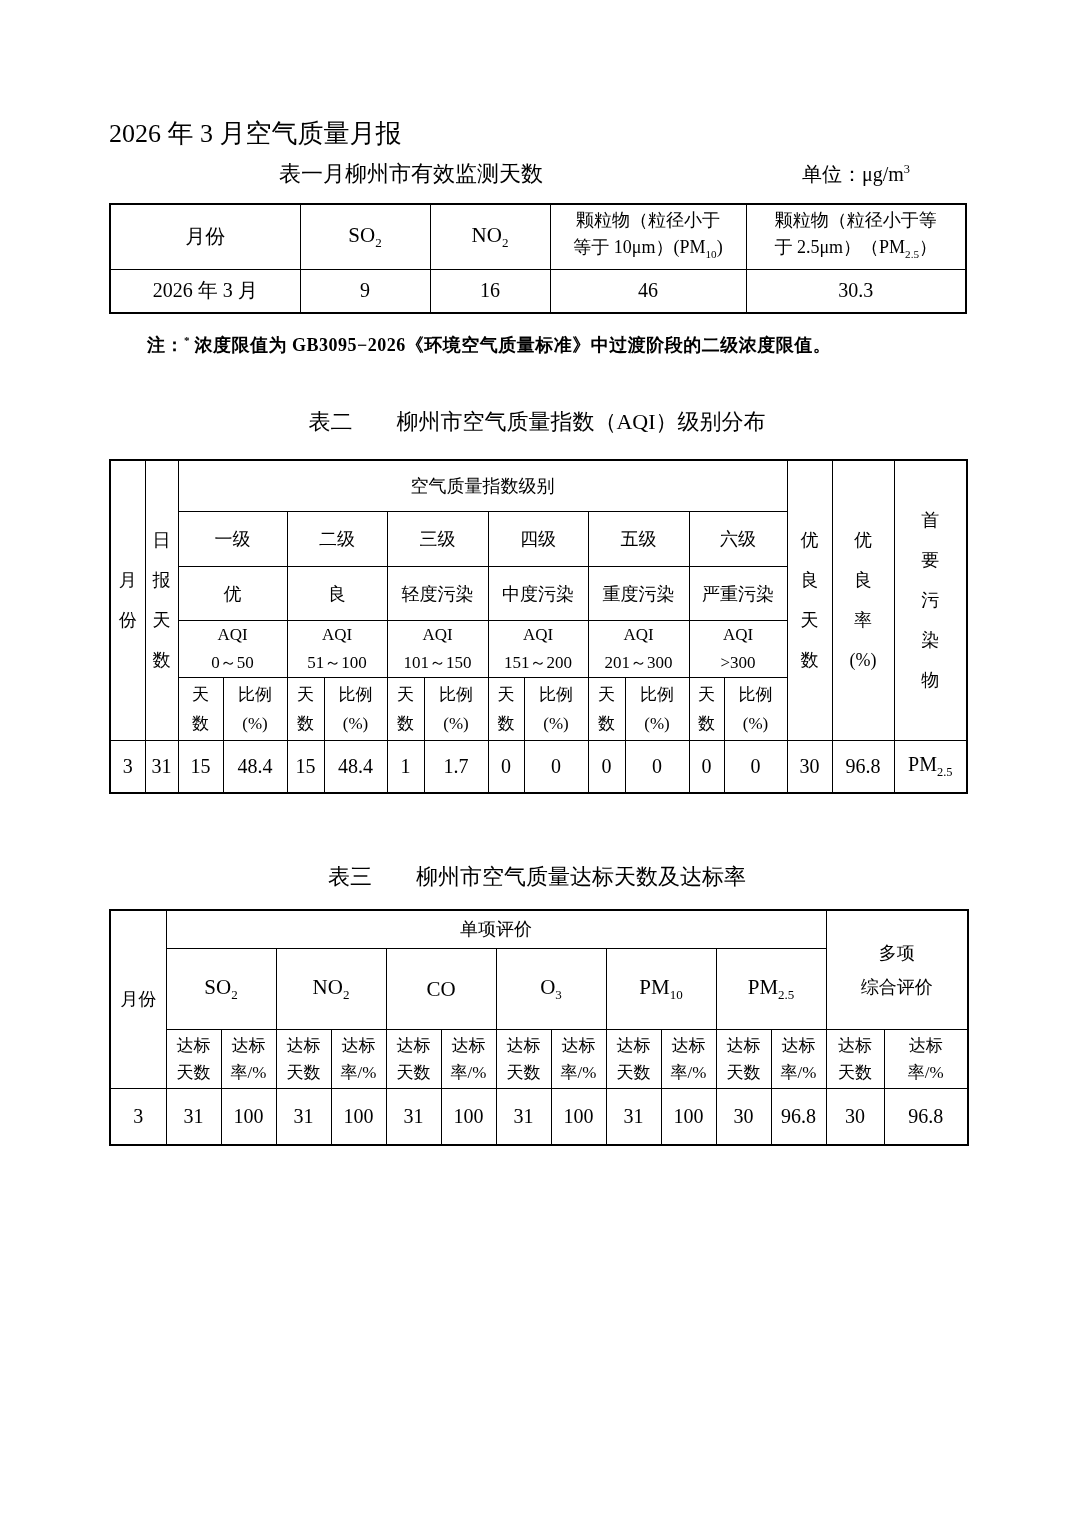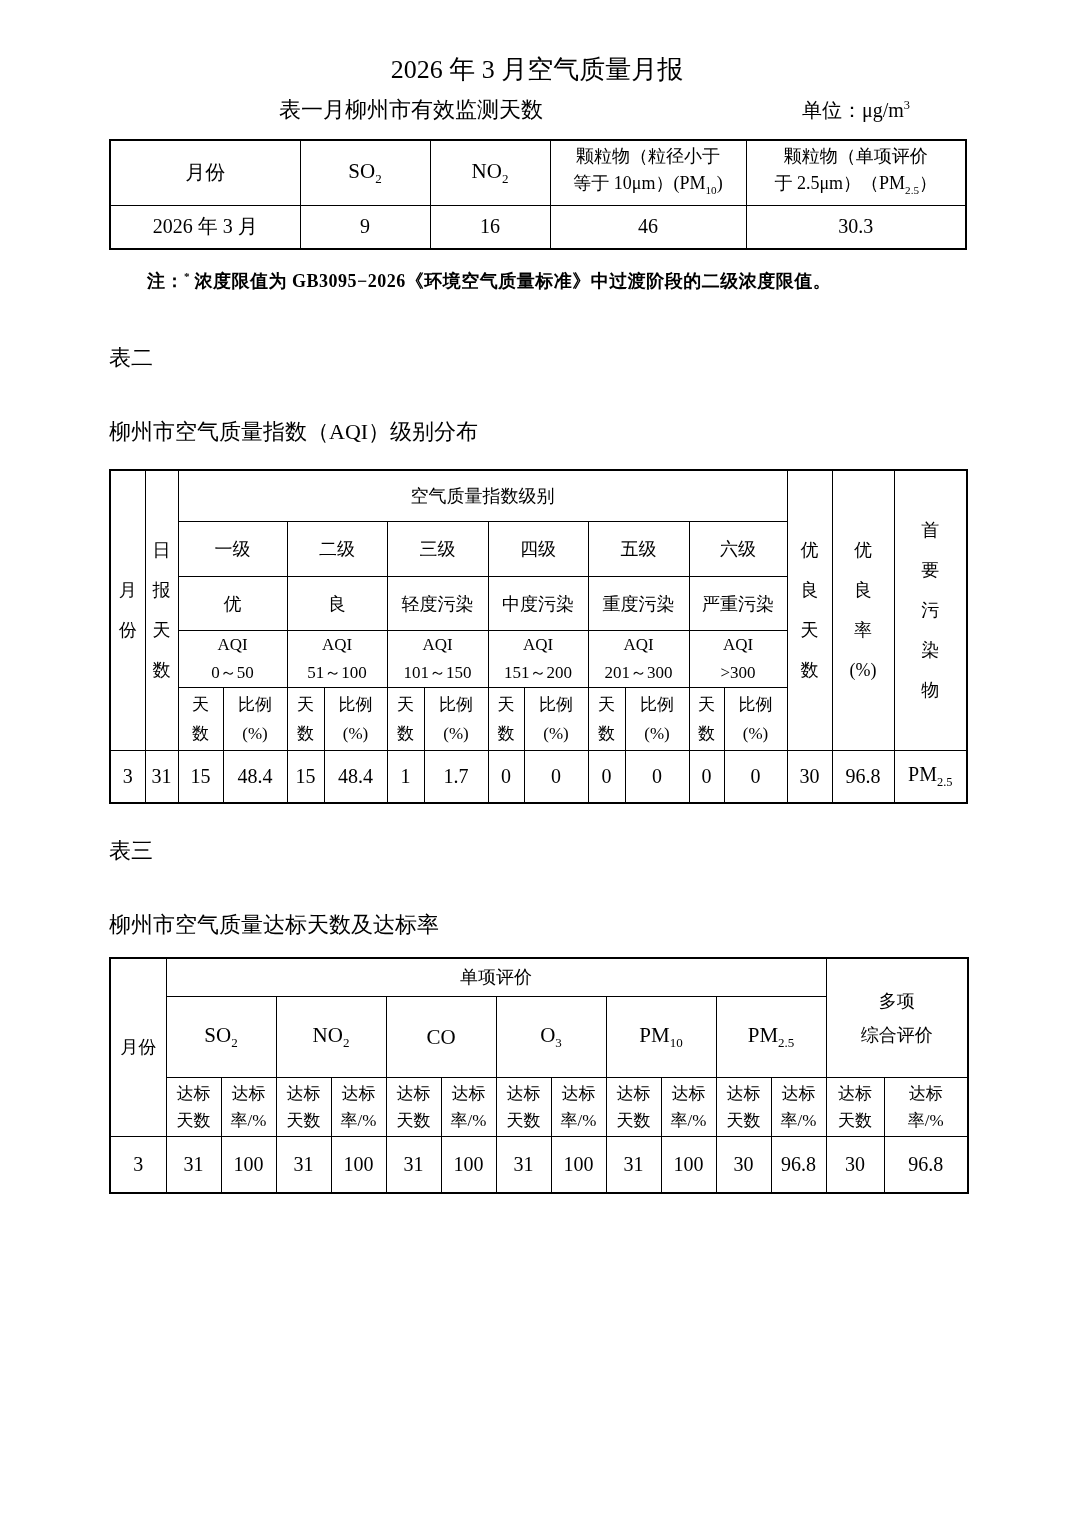--- a/index.html
+++ b/index.html
@@ -5,34 +5,34 @@
   * { margin:0; padding:0; box-sizing:border-box; }
   html,body { background:#ffffff; }
   body {
     width:1074px; height:1520px;
     position:relative; overflow:hidden;
     color:#000;
     font-family:"Liberation Serif","DejaVu Serif",serif;
   }
   .content { width:856px; margin-left:109px; }
 
-  .doc-title { padding-top:52px; text-align:center; font-size:26px; line-height:36px; }
+  .doc-title { padding-top:116px; font-size:26px; line-height:36px; }
 
   .intro {
     margin-top:14px; font-size:26px; line-height:55px;
     text-indent:52px; text-align:justify; letter-spacing:4px;
   }
 
   .caption-row { margin-top:2px; display:flex; align-items:baseline; font-size:22px; line-height:30px; }
   .cap-group { margin-left:170px; display:flex; }
   .unit { margin-left:auto; margin-right:55px; font-size:20px; }
 
-  .caption-center { display:flex; justify-content:center; gap:44px; font-size:22px; line-height:30px;flex-direction:column; }
+  .caption-center { display:flex; justify-content:center; gap:44px; font-size:22px; line-height:30px; }
   .cap2 { margin-top:50px; }
-  .cap3 { margin-top:32px; }
+  .cap3 { margin-top:68px; }
 
   table { border-collapse:collapse; table-layout:fixed; width:856px; border:2px solid #000; }
   th,td { border:1px solid #000; text-align:center; vertical-align:middle; font-weight:normal; padding:0; }
   sub,sup { font-size:0.62em; letter-spacing:0; }
 
   .t1 { margin-top:14px; font-size:20px; }
   .t1 .h  { height:66px; }
   .t1 .r  { height:43px; }
   .t1 .gas { font-size:21px; }
   .t1 .pmh { font-size:18px; line-height:27px; }
@@ -79,21 +79,21 @@
         <col style="width:120px">
         <col style="width:196px">
         <col style="width:220px">
       </colgroup>
     <tbody>
         <tr class="h">
       <th>月份</th>
       <th class="gas"><span>SO</span><sub>2</sub></th>
       <th class="gas"><span>NO</span><sub>2</sub></th>
       <th class="pmh"><span>颗粒物（粒径小于</span><br><span>等于 10μm）(PM</span><sub>10</sub><span>)</span></th>
-      <th class="pmh"><span>颗粒物（单项评价</span><br><span>于 2.5μm）（PM</span><sub>2.5</sub><span>）</span></th>
+      <th class="pmh"><span>颗粒物（粒径小于等</span><br><span>于 2.5μm）（PM</span><sub>2.5</sub><span>）</span></th>
     </tr>
     <tr class="r">
       <td>2026 年 3 月</td>
       <td>9</td>
       <td>16</td>
       <td>46</td>
       <td>30.3</td>
     </tr>
   </tbody>
     </table>

